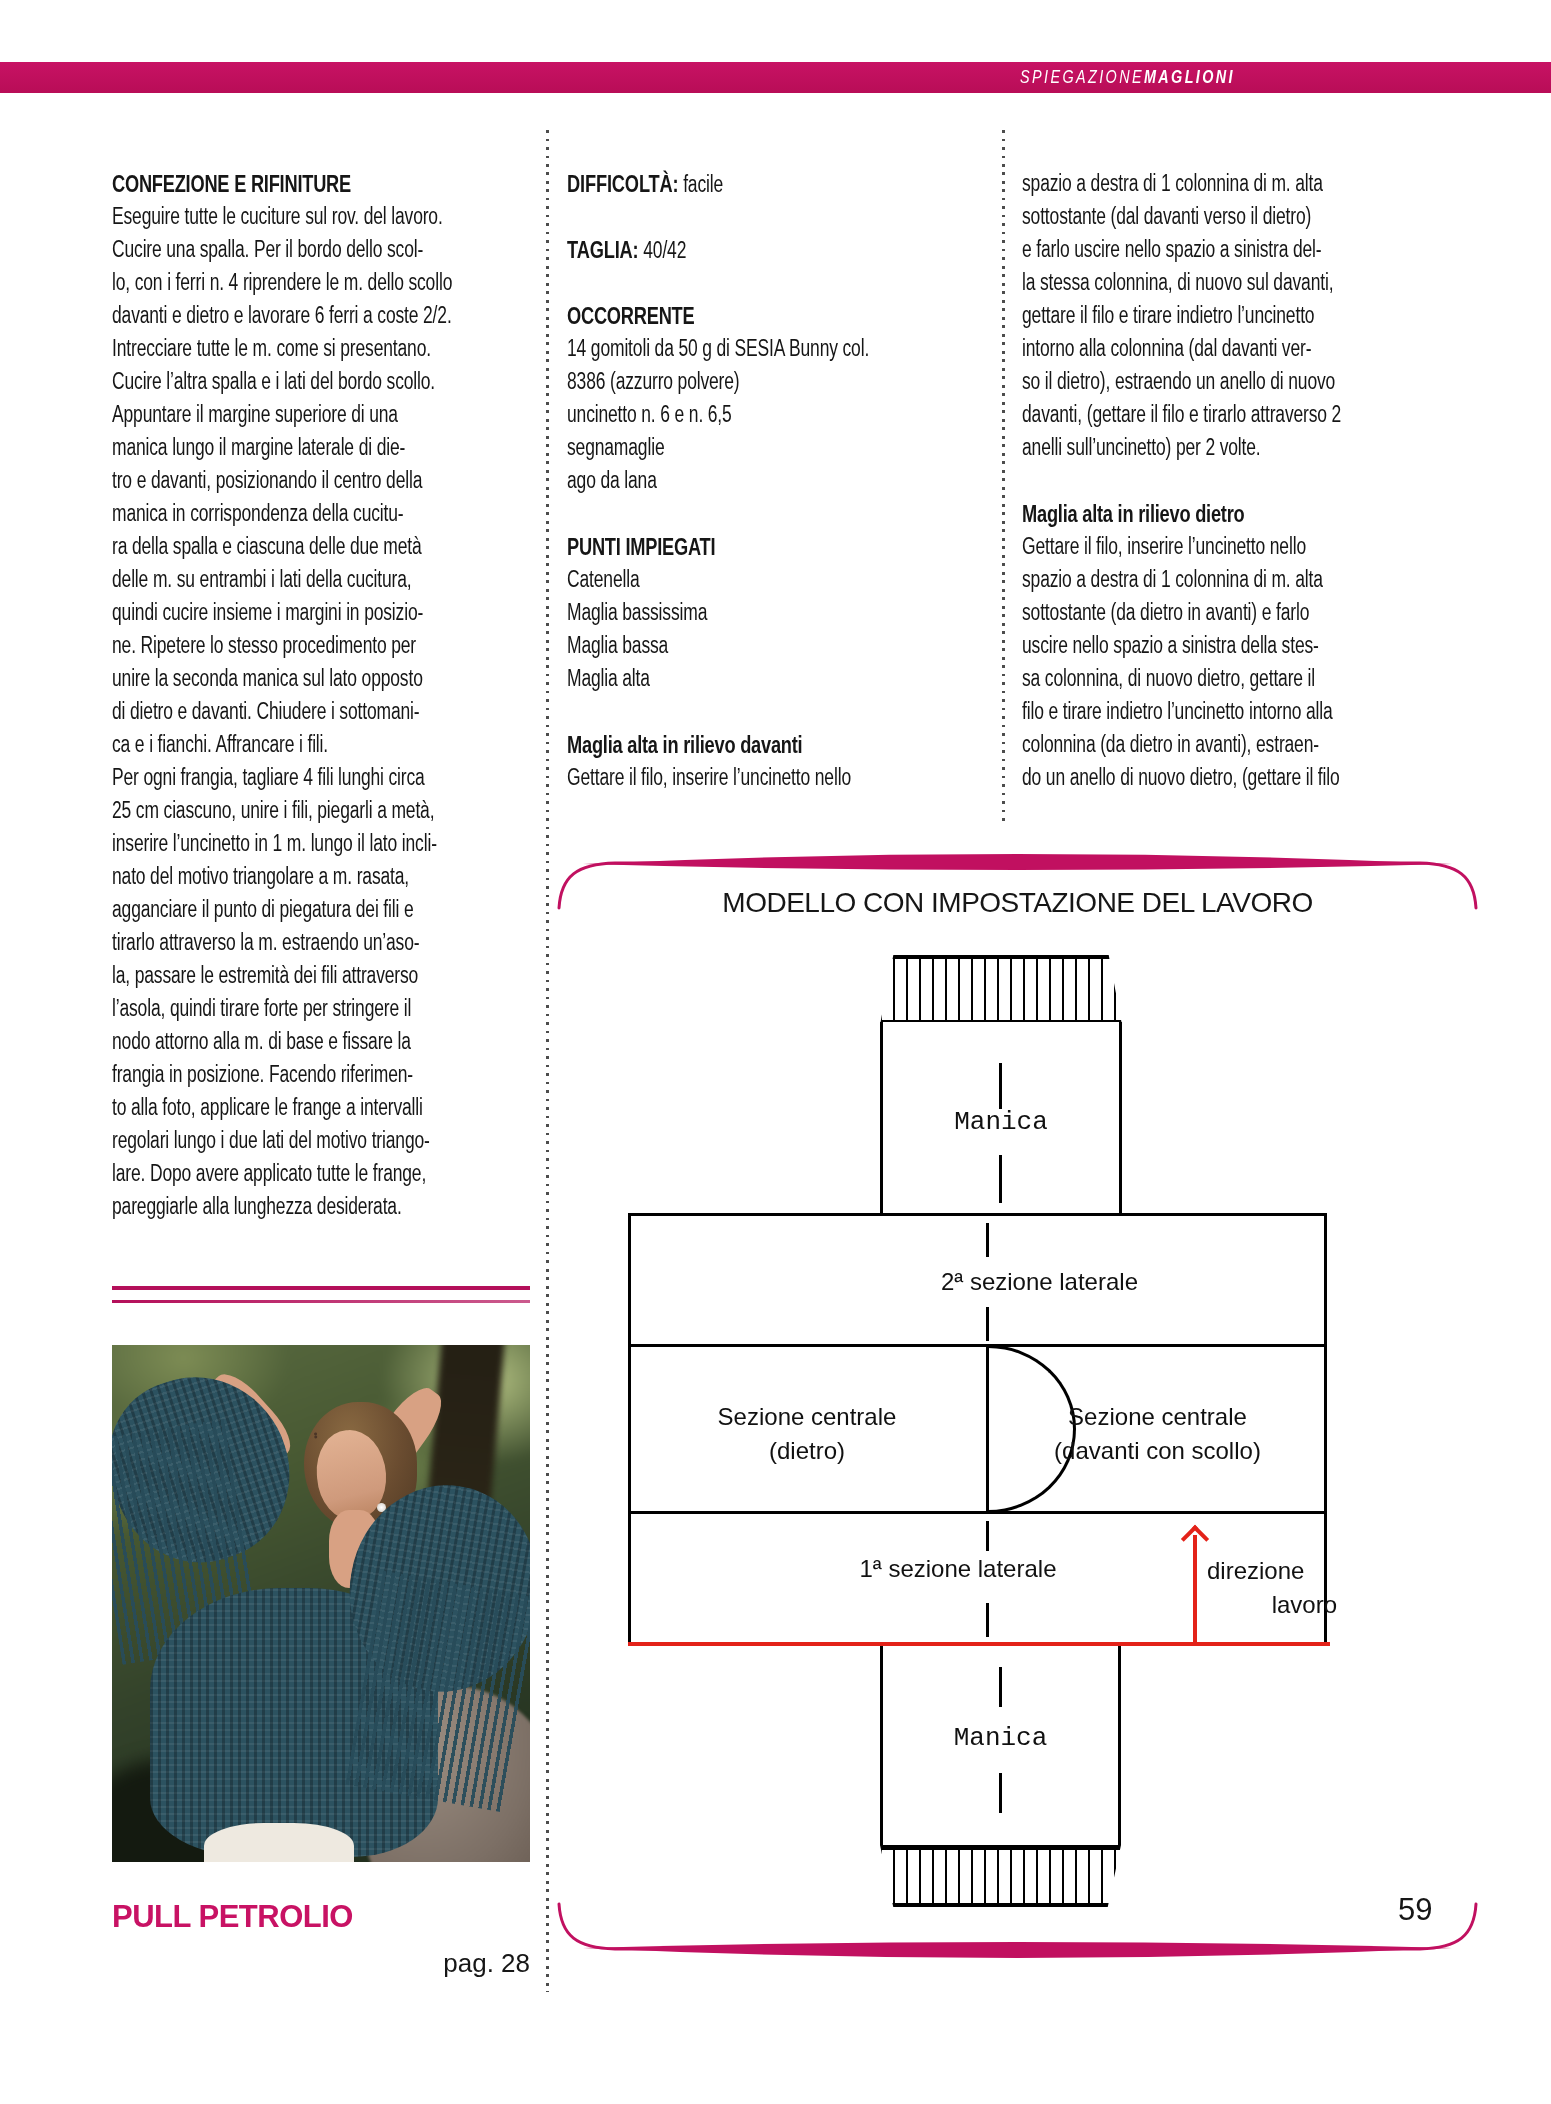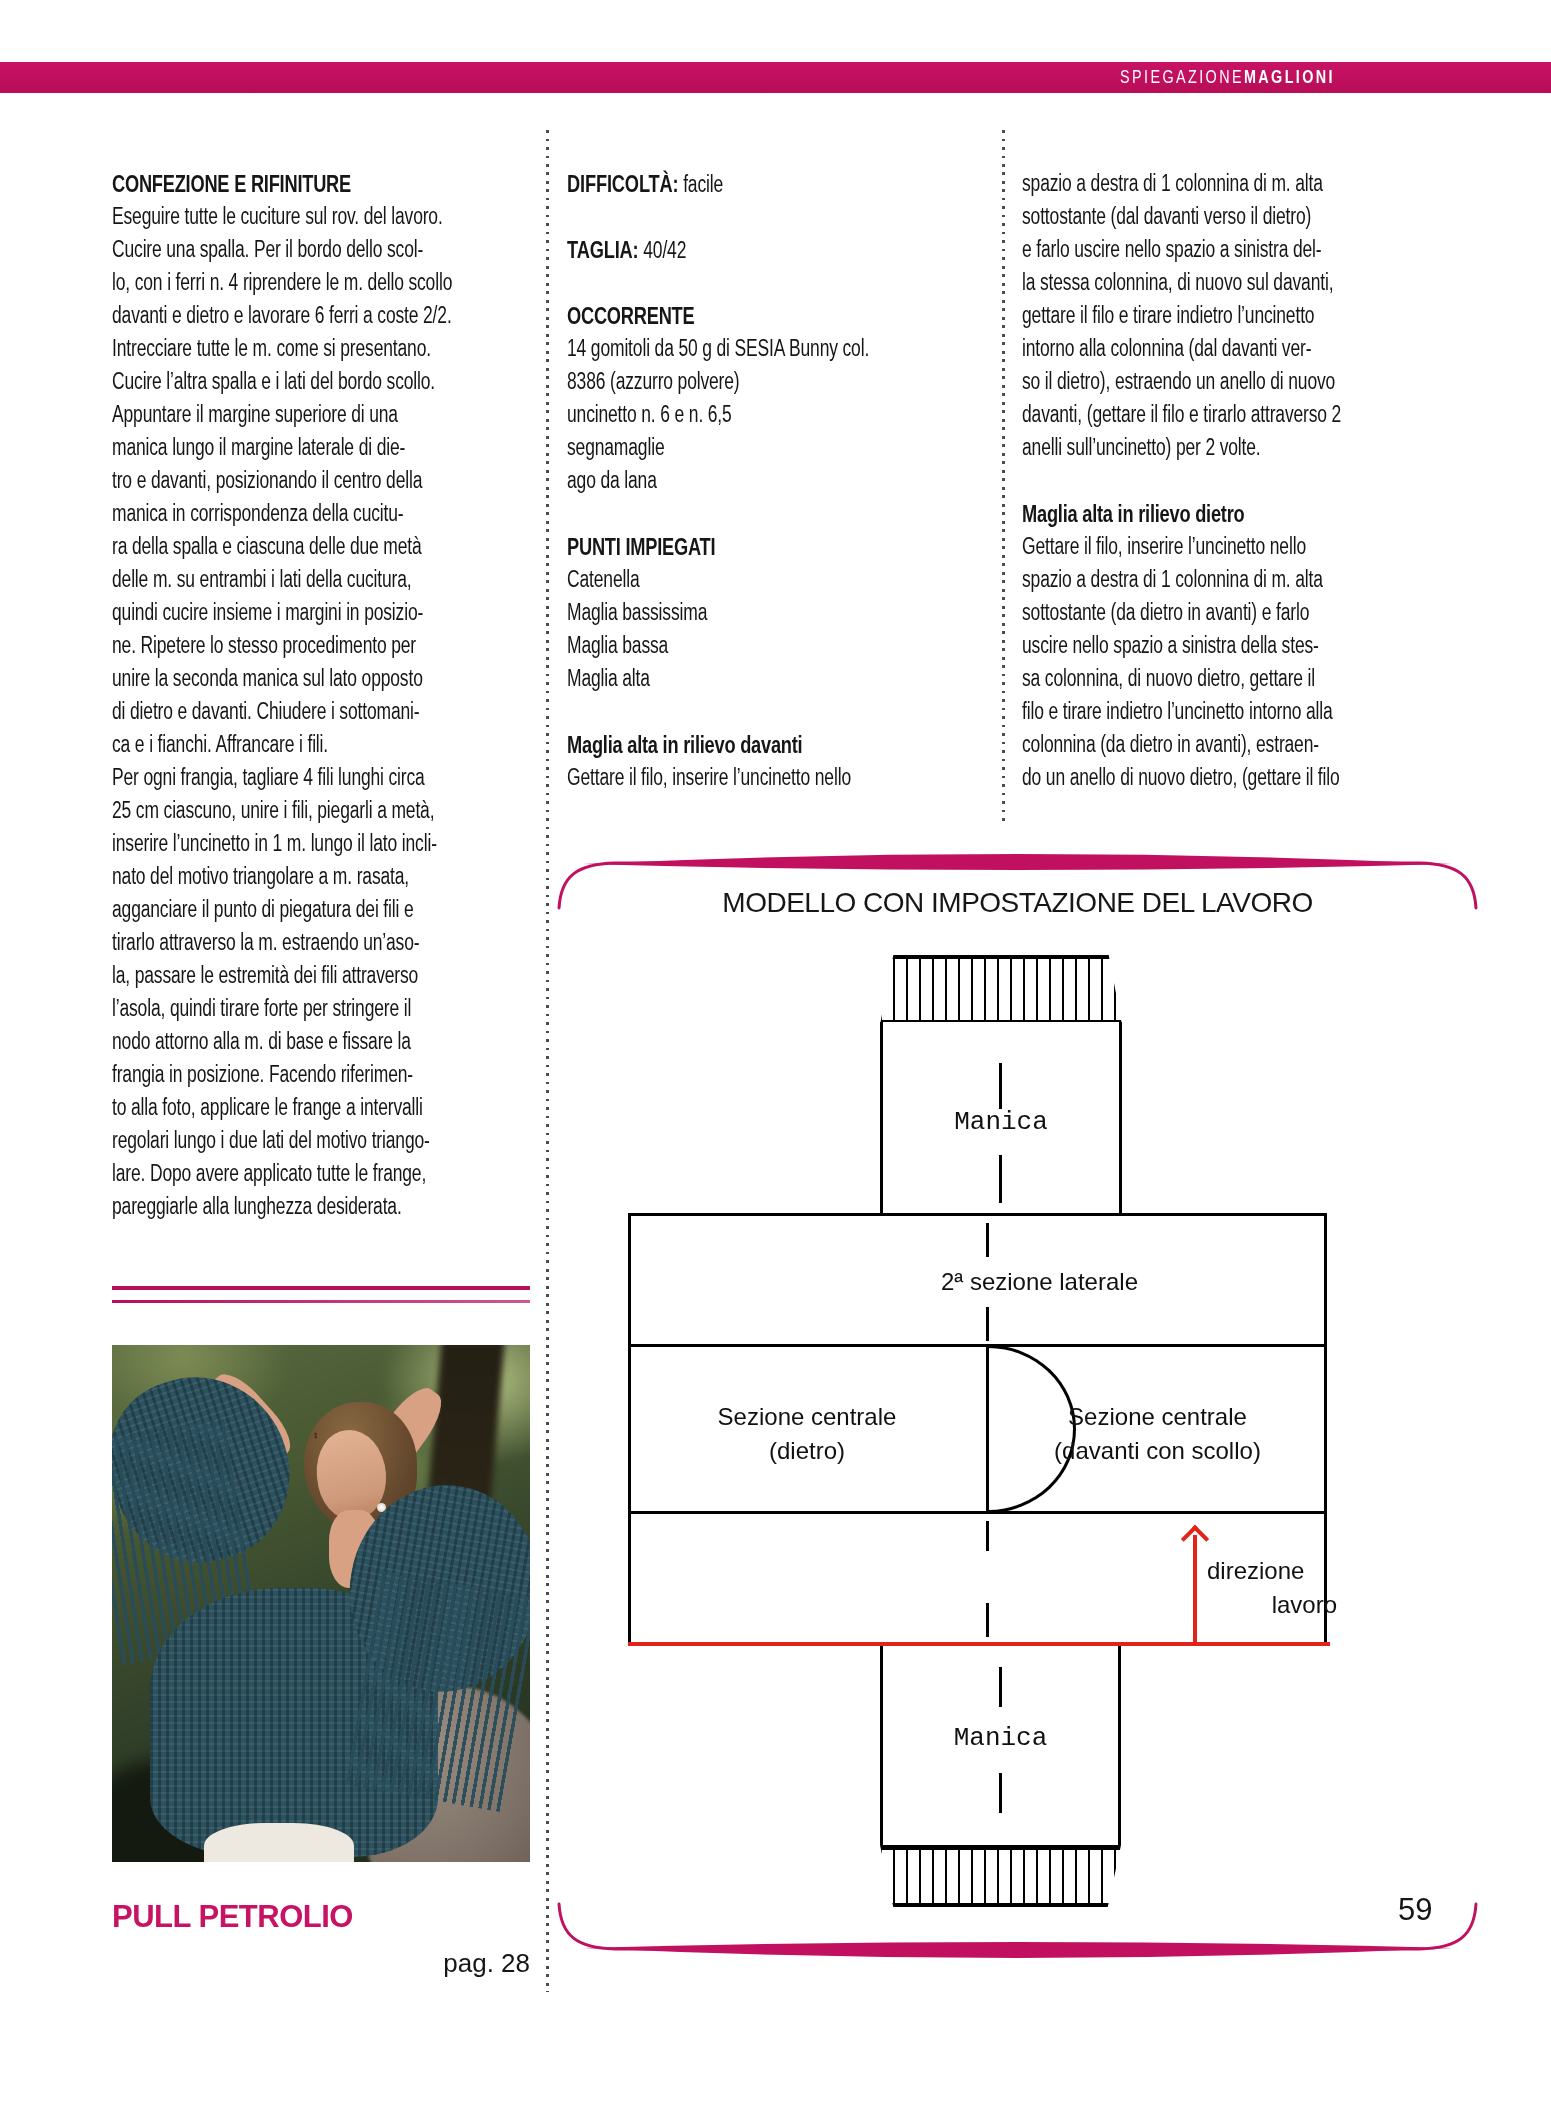--- a/index.html
+++ b/index.html
@@ -3,22 +3,22 @@
 <meta charset="utf-8">
 <style>
   html,body{margin:0;padding:0;background:#e8e8e8;}
   .page{position:relative;width:1551px;height:2104px;background:#ffffff;margin:0 auto;
         font-family:"Liberation Sans",sans-serif;color:#161616;overflow:hidden;}
   .abs{position:absolute;}
 
   
   .topbar{left:0;top:62px;width:1551px;height:31px;
           background:linear-gradient(#c81264,#b80d57);}
-  .topbar-text{left:1120px;top:62px;width:215px;height:41px;line-height:31px;
-               color:#fff;white-space:nowrap;}
+  .topbar-text{left:1020px;top:62px;width:215px;height:41px;line-height:31px;
+               color:#fff;white-space:nowrap;font-style:italic;}
   .topbar-text .inner{display:inline-block;transform-origin:0 50%;font-size:18px;letter-spacing:3px;}
   .topbar-text .lt{font-weight:400;}
   .topbar-text .bd{font-weight:700;}
 
   
   .vdots{width:3px;background-image:repeating-linear-gradient(to bottom,#4d4d4d 0 2.5px,transparent 2.5px 8.5px);}
 
   
   .col{transform:scaleX(0.76);transform-origin:0 0;width:555px;}
   .ln{display:block;white-space:nowrap;width:max-content;max-width:none;height:33px;line-height:33px;
@@ -212,20 +212,21 @@
     <div class="abs dash" style="left:431px;top:758px;height:34px;"></div>
 
     <div class="abs neck-chord" style="left:431px;top:502px;height:164px;"></div>
     <div class="abs neck-arc" style="left:433px;top:500px;width:88px;height:168px;"></div>
 
     <div class="abs dg-label" style="left:73px;top:423px;width:823px;">2ª sezione laterale</div>
     <div class="abs dg-label" style="left:73px;top:558px;width:358px;">Sezione centrale</div>
     <div class="abs dg-label" style="left:73px;top:592px;width:358px;">(dietro)</div>
     <div class="abs dg-label" style="left:433px;top:558px;width:339px;">Sezione centrale</div>
     <div class="abs dg-label" style="left:433px;top:592px;width:339px;">(davanti con scollo)</div>
+    <div class="abs dg-label" style="left:73px;top:710px;width:660px;">1ª sezione laterale</div>
 
     <div class="abs redline" style="left:638px;top:690px;width:4px;height:109px;"></div>
     <div class="abs arrowhead ah-up" style="left:630px;top:684px;"></div>
     <div class="abs dg-label" style="left:652px;top:712px;width:130px;text-align:left;">direzione</div>
     <div class="abs dg-label" style="left:652px;top:746px;width:130px;text-align:right;">lavoro</div>
 
     <div class="abs redline" style="left:73px;top:797px;width:702px;height:4px;"></div>
     <div class="abs redline" style="left:522px;top:801px;width:4px;height:72px;"></div>
     <div class="abs arrowhead ah-down" style="left:514px;top:862px;"></div>
 

